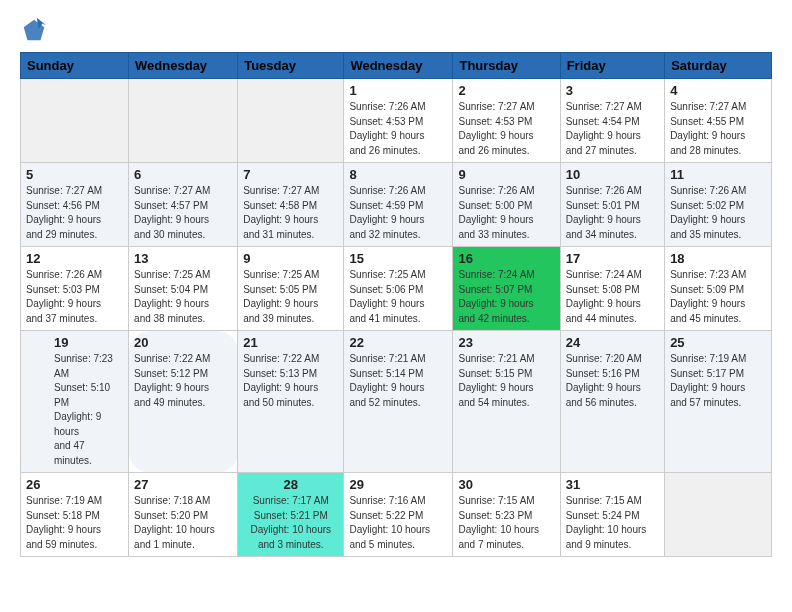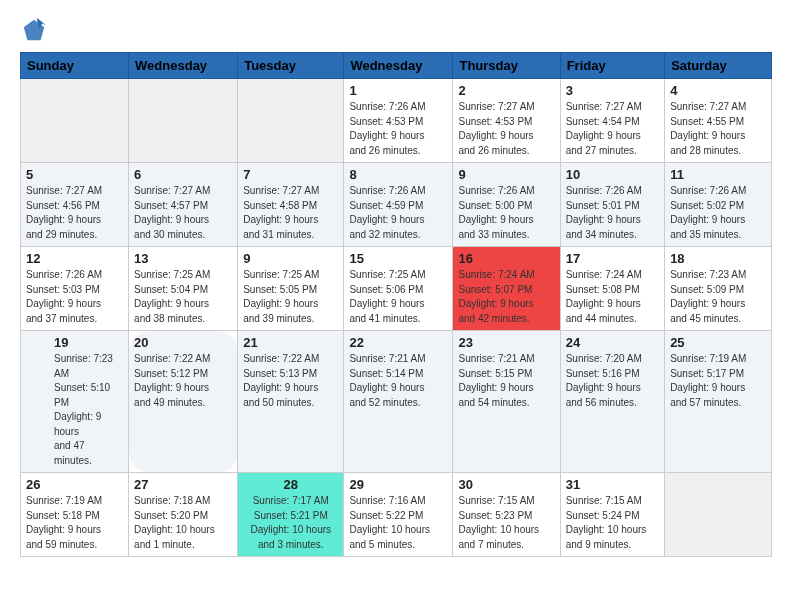--- a/index.html
+++ b/index.html
@@ -199,21 +199,21 @@
             <div class="cell-content">Sunrise: 7:25 AM<br>Sunset: 5:04 PM<br>Daylight: 9 hours<br>and 38 minutes.</div>
           </td>
           <td style="background: rgb(255, 255, 255);">
             <span class="day-number">9</span>
             <div class="cell-content">Sunrise: 7:25 AM<br>Sunset: 5:05 PM<br>Daylight: 9 hours<br>and 39 minutes.</div>
           </td>
           <td style="background: rgb(255, 255, 255);">
             <span class="day-number">15</span>
             <div class="cell-content">Sunrise: 7:25 AM<br>Sunset: 5:06 PM<br>Daylight: 9 hours<br>and 41 minutes.</div>
           </td>
-          <td style="background: #ef4444;">
+          <td style="background: #22c55e;">
             <span class="day-number">16</span>
             <div class="cell-content">Sunrise: 7:24 AM<br>Sunset: 5:07 PM<br>Daylight: 9 hours<br>and 42 minutes.</div>
           </td>
           <td style="background: rgb(255, 255, 255);">
             <span class="day-number">17</span>
             <div class="cell-content">Sunrise: 7:24 AM<br>Sunset: 5:08 PM<br>Daylight: 9 hours<br>and 44 minutes.</div>
           </td>
           <td style="background: rgb(255, 255, 255);">
             <span class="day-number">18</span>
             <div class="cell-content">Sunrise: 7:23 AM<br>Sunset: 5:09 PM<br>Daylight: 9 hours<br>and 45 minutes.</div>

